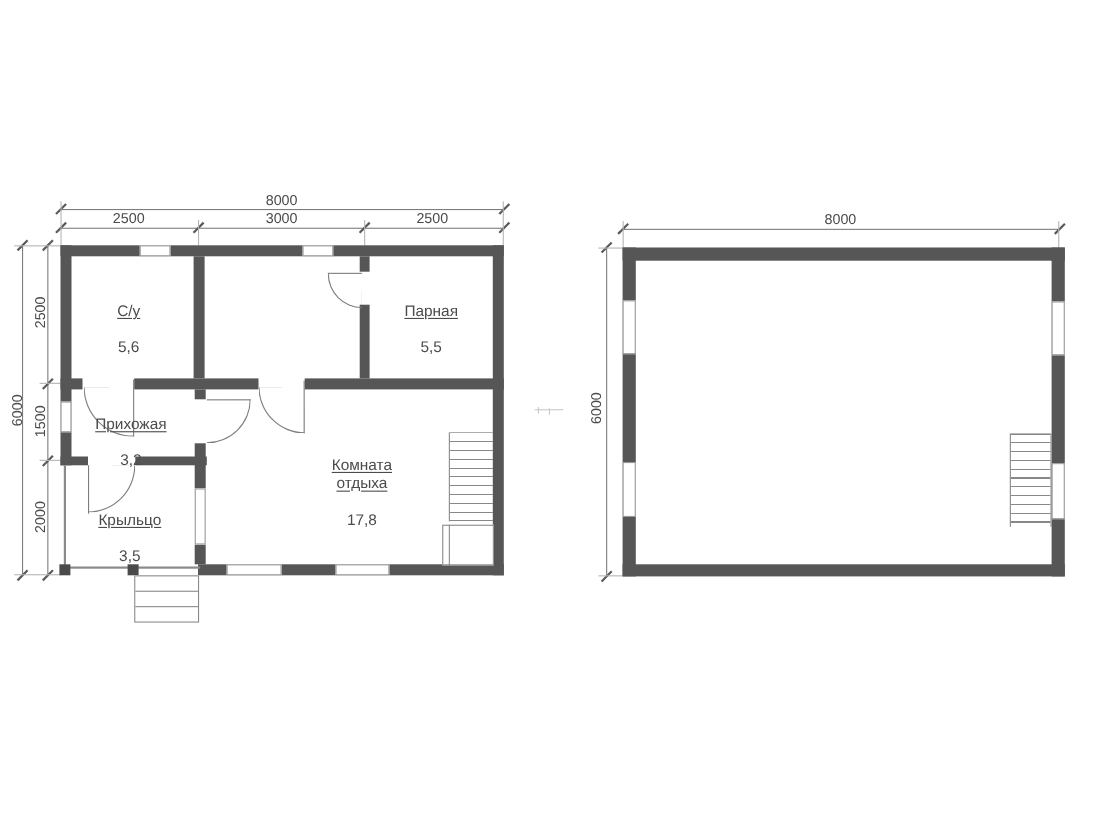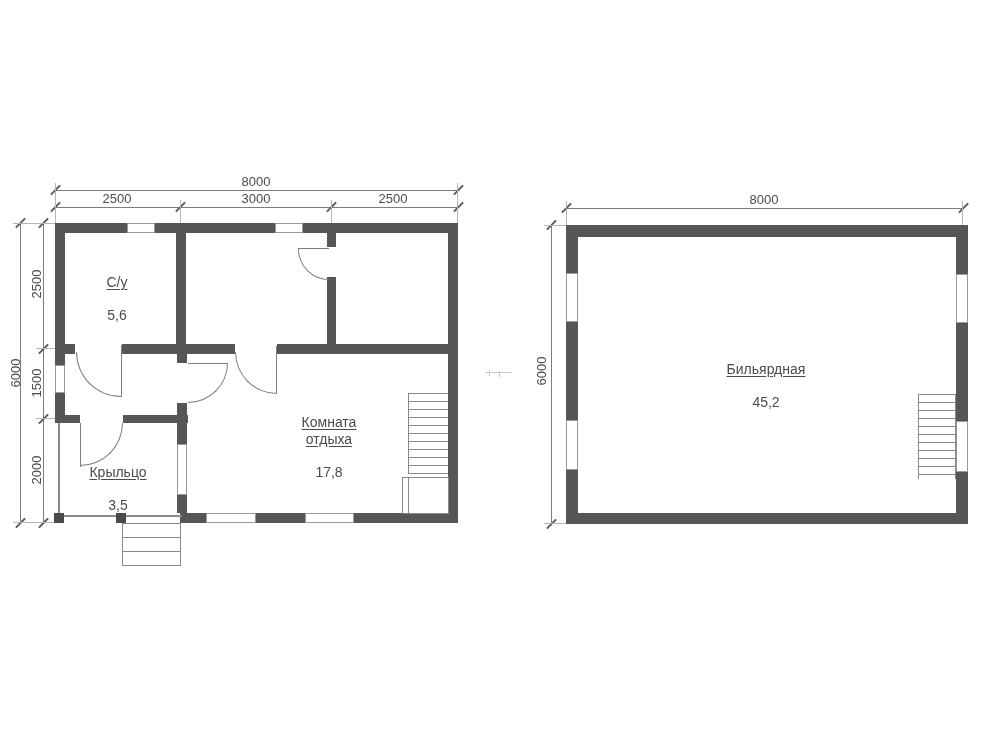--- a/index.html
+++ b/index.html
@@ -124,20 +124,28 @@
   <div class="thinline" style="left:123px;top:551px;width:57px;height:1px;"></div>
 
   <div class="stairs" style="left:408px;top:393px;width:40px;height:81px;"></div>
   <div class="box-outline" style="left:402px;top:477px;width:47px;height:37px;"></div>
   <div class="thinline" style="left:408px;top:477px;width:1px;height:37px;"></div>
 
   <div class="room" style="left:77px;top:274px;width:80px;">
     <div class="rname">С/у</div>
     <div class="rarea">5,6</div>
   </div>
+  <div class="room" style="left:342px;top:274px;width:100px;">
+    <div class="rname">Парная</div>
+    <div class="rarea">5,5</div>
+  </div>
+  <div class="room" style="left:69px;top:377px;width:100px;">
+    <div class="rname">Прихожая</div>
+    <div class="rarea">3,2</div>
+  </div>
   <div class="room" style="left:291px;top:414px;width:76px;">
     <div class="rname">Комната отдыха</div>
     <div class="rarea">17,8</div>
   </div>
   <div class="room" style="left:68px;top:464px;width:100px;">
     <div class="rname">Крыльцо</div>
     <div class="rarea">3,5</div>
   </div>
 
   <div class="extline" style="left:486px;top:372px;width:26px;height:1px;background:#c9c9c9;"></div>
@@ -164,18 +172,14 @@
   <div class="wall" style="left:956px;top:225px;width:12px;height:299px;"></div>
   <div class="wall" style="left:566px;top:513px;width:402px;height:11px;"></div>
 
   <div class="window" style="left:566px;top:273px;width:12px;height:49px;"></div>
   <div class="window" style="left:566px;top:420px;width:12px;height:50px;"></div>
   <div class="window" style="left:956px;top:274px;width:12px;height:49px;"></div>
   <div class="window" style="left:956px;top:421px;width:12px;height:51px;"></div>
 
   <div class="stairs2" style="left:918px;top:394px;width:38px;height:85px;"></div>
 
-  <div class="room" style="left:706px;top:361px;width:120px;">
-    <div class="rname">Бильярдная</div>
-    <div class="rarea">45,2</div>
-  </div>
 
 </div>
 
 </body></html>

